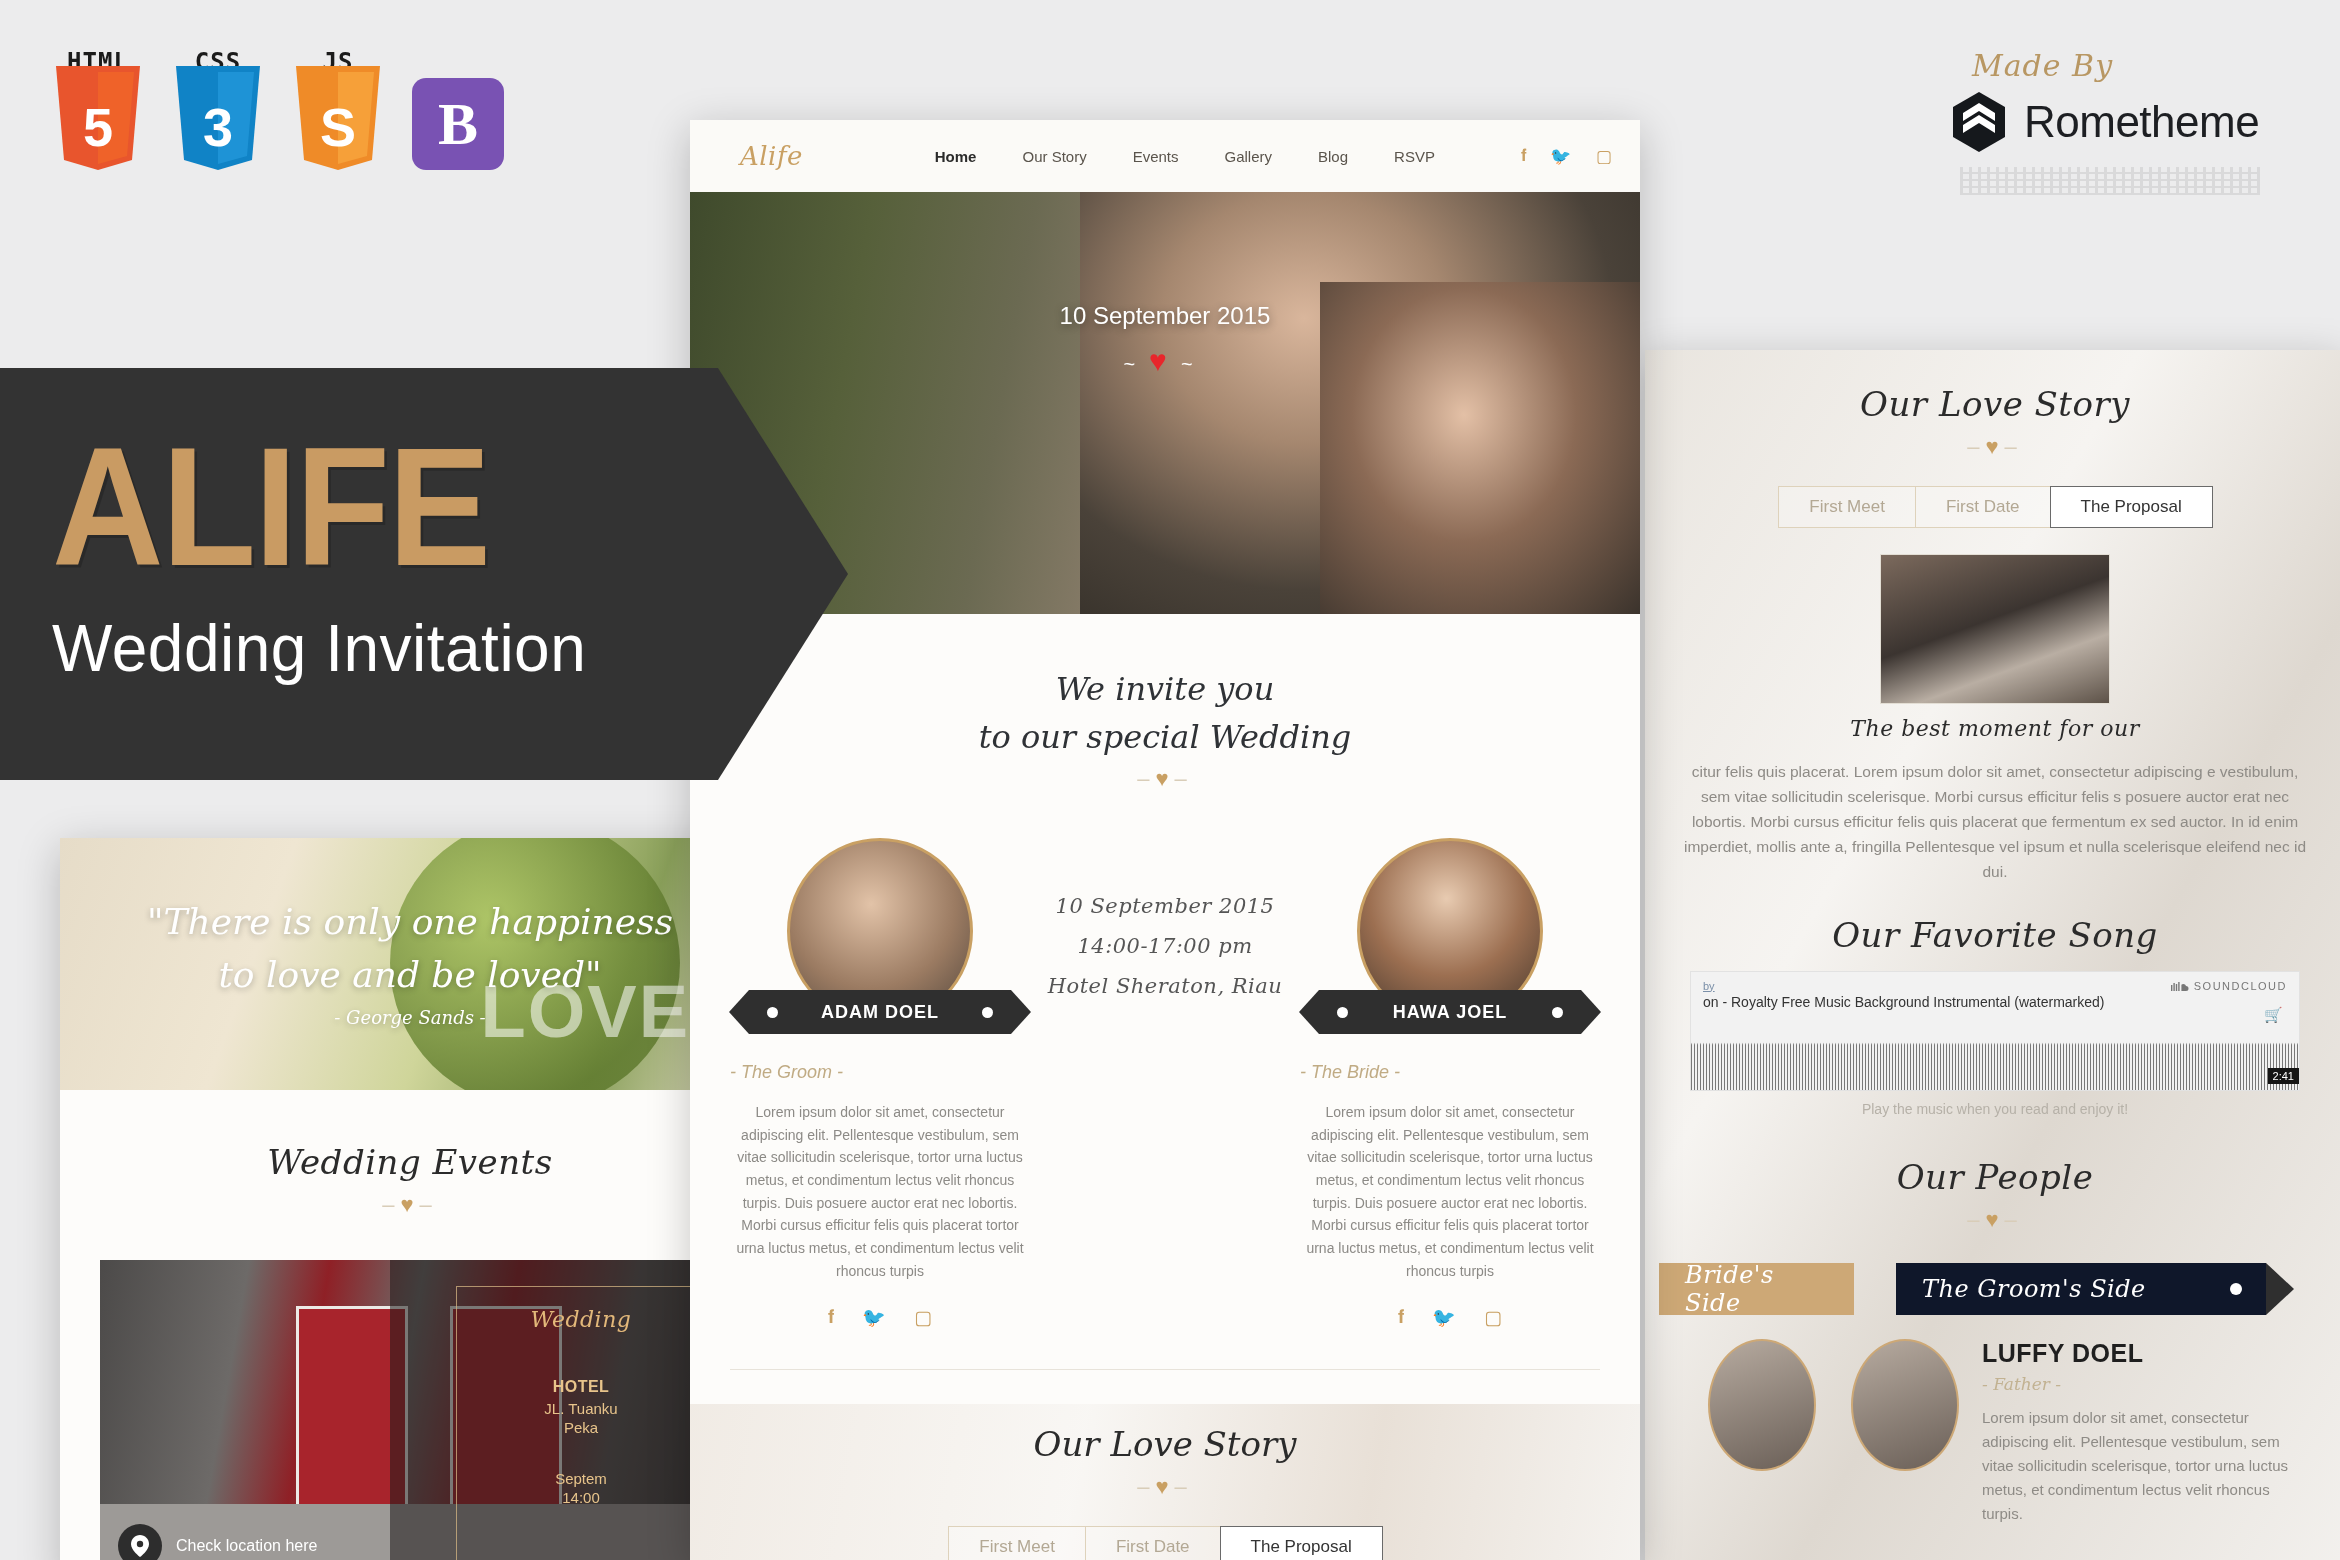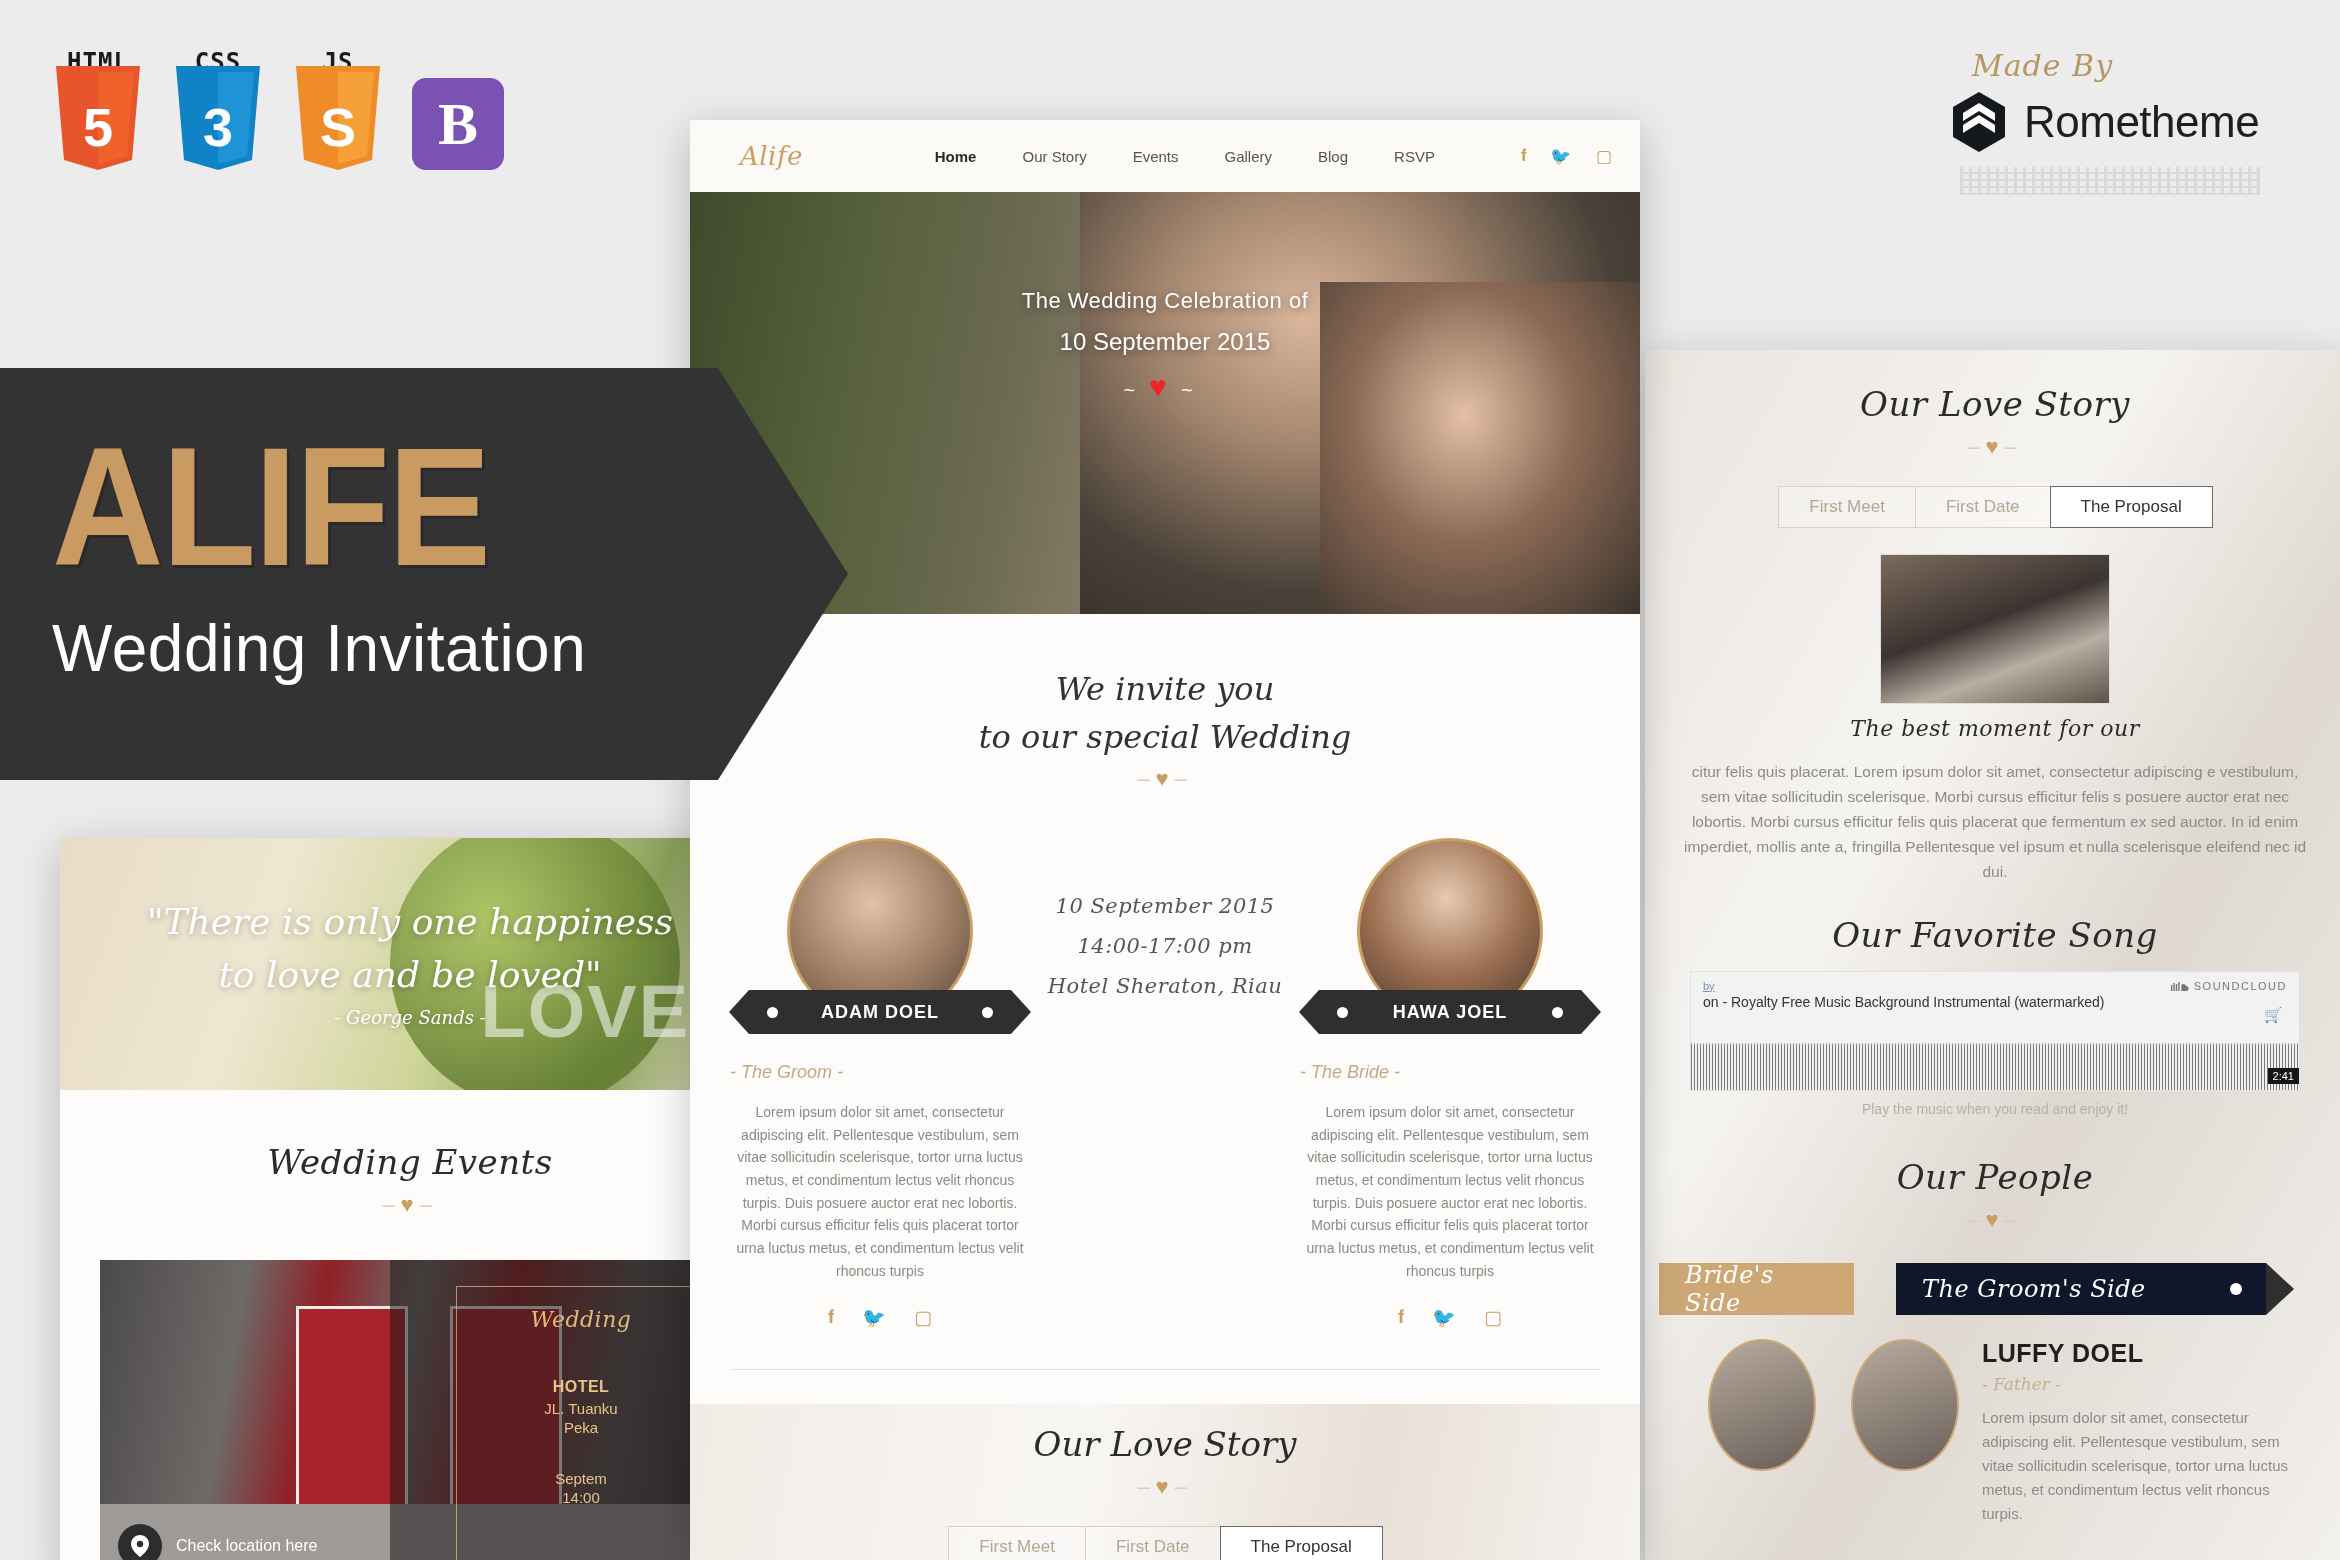--- a/index.html
+++ b/index.html
@@ -482,21 +482,20 @@
           <span>🐦</span>
           <span>▢</span>
         </div>
       </div>
     </div>
 
     <div class="hero">
       <div class="hero-fig"></div>
       <div class="hero-fig2"></div>
       <div class="hero-txt">
-        <div class="hero-small">The Wedding Celebration of</div>
         <div class="hero-date">10 September 2015</div>
         <div class="hero-heart"><span class="fl">~</span>♥<span class="fl">~</span></div>
       </div>
     </div>
 
     <div class="invite">
       <div class="invite-l1">We invite you</div>
       <div class="invite-l2">to our special Wedding</div>
       <div class="heart-div"><span class="dash">‒</span>♥<span class="dash">‒</span></div>
     </div>

